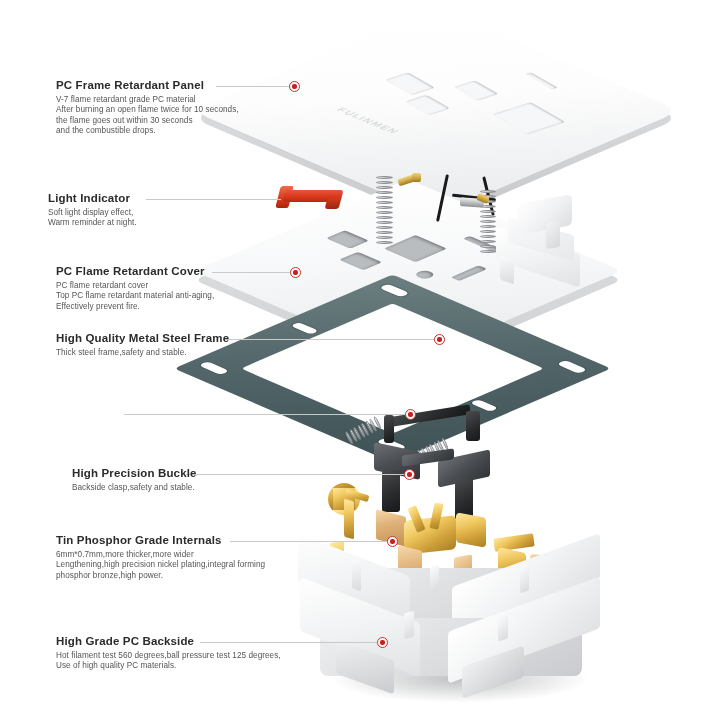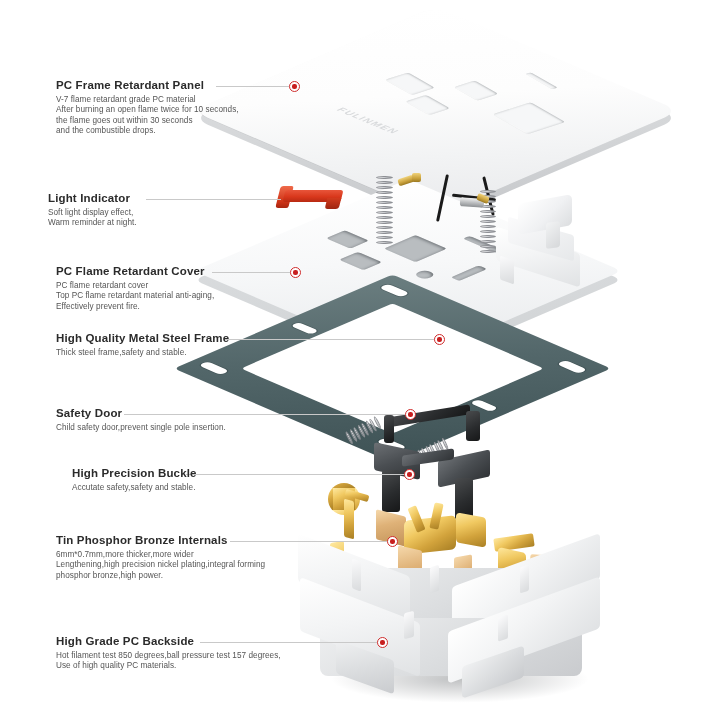--- a/index.html
+++ b/index.html
@@ -489,36 +489,32 @@
     <div class="c-body">Thick steel frame,safety and stable.</div>
   </div>
 
   <div class="callout" style="left:56px; top:264px;">
     <div class="c-title">PC Flame Retardant Cover</div>
     <div class="c-body">PC flame retardant cover
 Top PC flame retardant material anti-aging,
 Effectively prevent fire.</div>
   </div>
 
-  <div class="callout" style="left:56px; top:406px;">
-    <div class="c-title">Safety Door</div>
-    <div class="c-body">Child safety door,prevent single pole insertion.</div>
-  </div>
 
   <div class="callout" style="left:72px; top:466px;">
     <div class="c-title">High Precision Buckle</div>
-    <div class="c-body">Accutate safety,safety and stable.</div>
+    <div class="c-body">Backside clasp,safety and stable.</div>
   </div>
 
   <div class="callout" style="left:56px; top:533px;">
-    <div class="c-title">Tin Phosphor Bronze Internals</div>
+    <div class="c-title">Tin Phosphor Grade Internals</div>
     <div class="c-body">6mm*0.7mm,more thicker,more wider
 Lengthening,high precision nickel plating,integral forming
 phosphor bronze,high power.</div>
   </div>
 
   <div class="callout" style="left:56px; top:634px;">
     <div class="c-title">High Grade PC Backside</div>
-    <div class="c-body">Hot filament test 850 degrees,ball pressure test 157 degrees,
+    <div class="c-body">Hot filament test 560 degrees,ball pressure test 125 degrees,
 Use of high quality PC materials.</div>
   </div>
 
 </div>
 
 </body></html>

